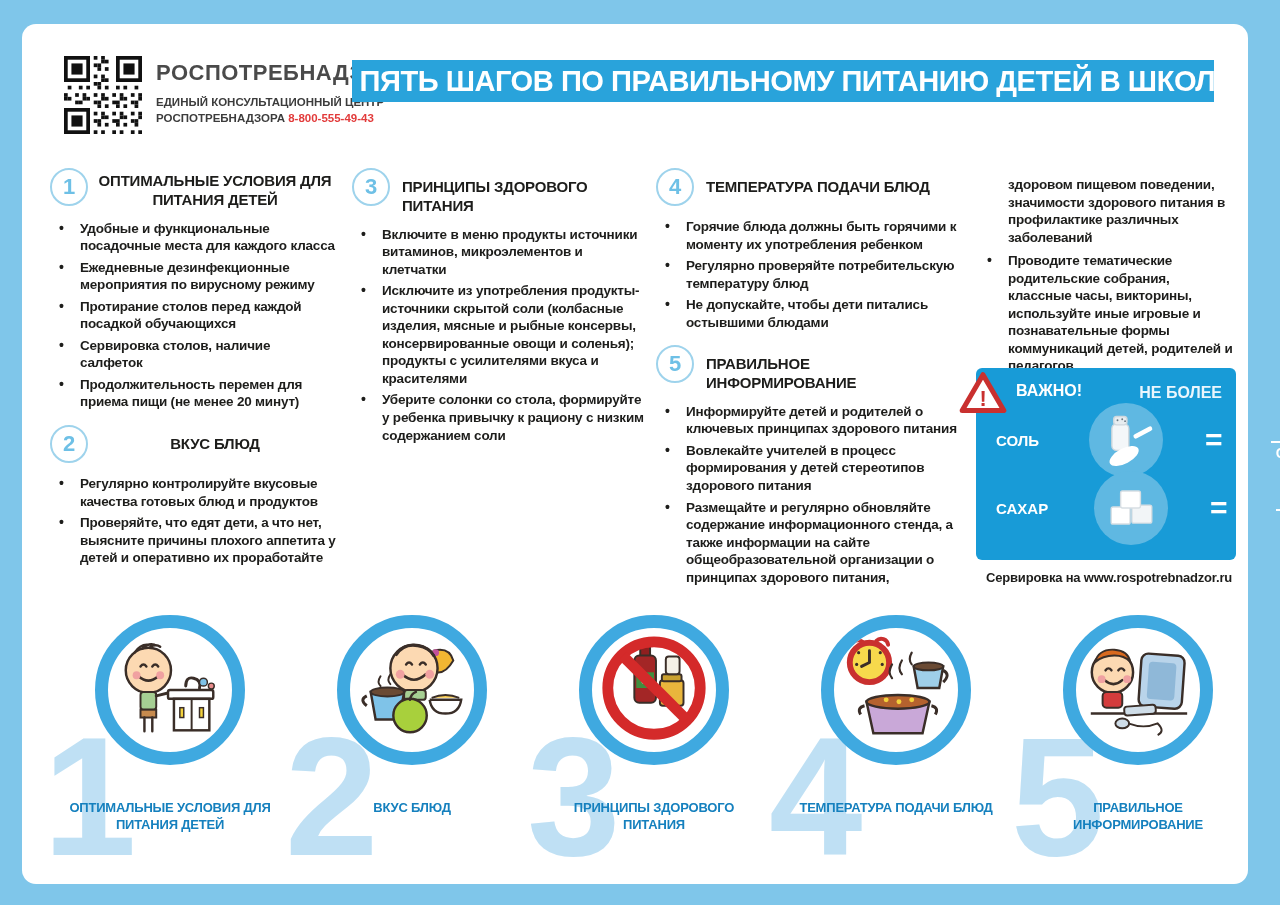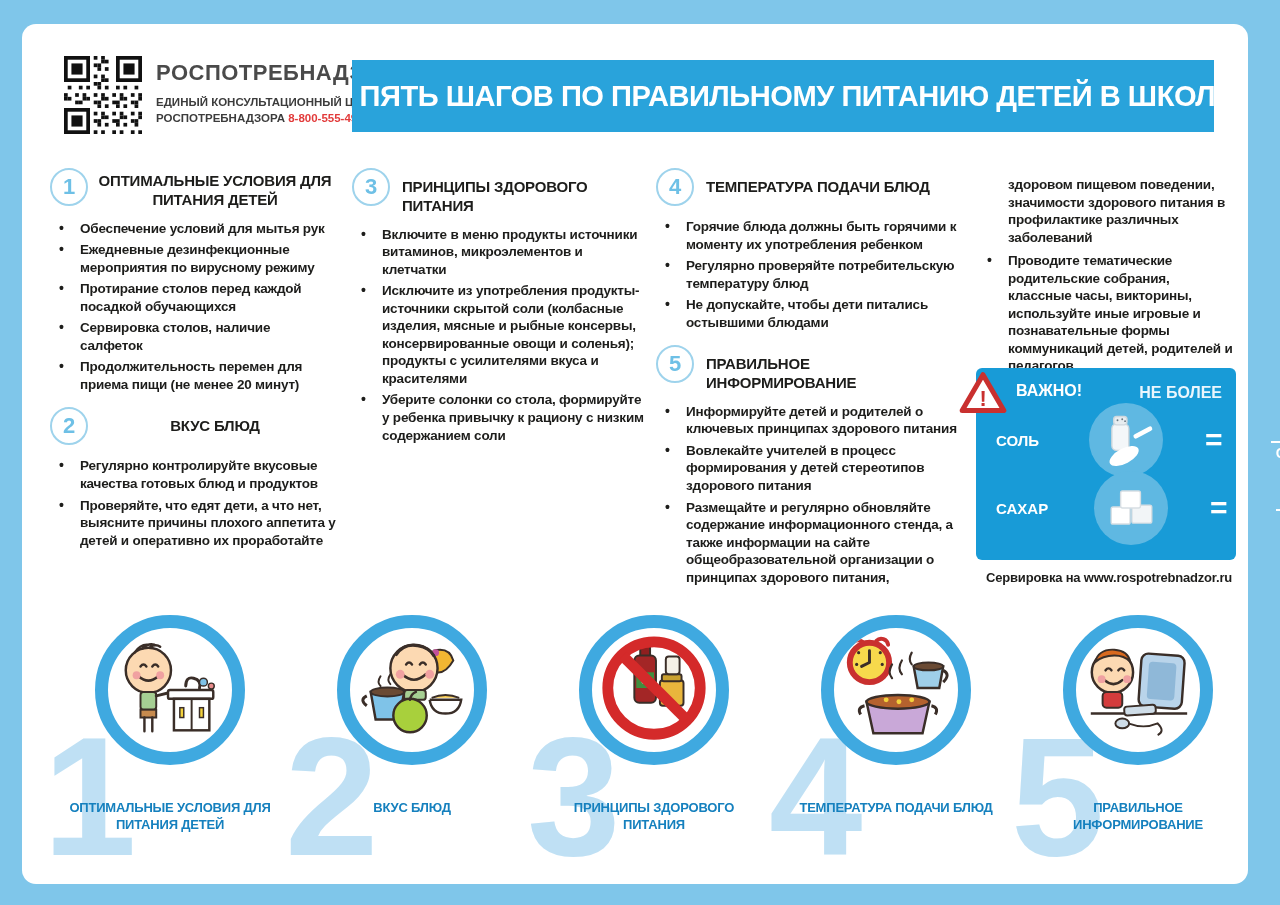--- a/index.html
+++ b/index.html
@@ -15,21 +15,21 @@
     position:absolute; left:22px; top:24px; width:1226px; height:860px;
     background:#ffffff; border-radius:14px;
   }
   
   .qr { position:absolute; left:64px; top:56px; width:78px; height:78px; }
   .logo-block { position:absolute; left:156px; top:60px; width:230px; }
   .logo-title { font-size:22px; font-weight:700; color:#4a4a4a; letter-spacing:0.5px; }
   .logo-sub { margin-top:9px; font-size:11.5px; font-weight:700; color:#3c3c3c; line-height:1.35; }
   .logo-phone { color:#e23b3b; }
   .banner {
-    position:absolute; left:352px; top:60px; width:862px; height:72px;
+    position:absolute; left:352px; top:60px; width:862px; height:42px;
     background:#29a3db; display:flex; align-items:center; justify-content:center;padding-left:28px;
   }
   .banner span {
     color:#fff; font-size:30px; font-weight:700; letter-spacing:-0.5px;
     transform:scaleX(0.97); white-space:nowrap;
   }
   
   .col { position:absolute; top:168px; }
   .col1 { left:50px;  width:286px; }
   .col2 { left:352px; width:292px; }
@@ -204,21 +204,21 @@
 <div class="banner">
   <span>ПЯТЬ ШАГОВ ПО ПРАВИЛЬНОМУ ПИТАНИЮ ДЕТЕЙ В ШКОЛЕ</span>
 </div>
 
 <div class="col col1">
   <div class="sec-head">
     <div class="num-circle">1</div>
     <div class="sec-title center">ОПТИМАЛЬНЫЕ УСЛОВИЯ ДЛЯ ПИТАНИЯ ДЕТЕЙ</div>
   </div>
   <ul class="bullets">
-    <li>Обеспечение условий для мытья рук</li>
+    <li>Удобные и функциональные посадочные места для каждого класса</li>
     <li>Ежедневные дезинфекционные мероприятия по вирусному режиму</li>
     <li>Протирание столов перед каждой посадкой обучающихся</li>
     <li>Сервировка столов, наличие салфеток</li>
     <li>Продолжительность перемен для приема пищи (не менее 20 минут)</li>
   </ul>
   <div class="gap-mid"></div>
   <div class="sec-head">
     <div class="num-circle">2</div>
     <div class="sec-title center" style="padding-top:10px;">ВКУС БЛЮД</div>
   </div>

